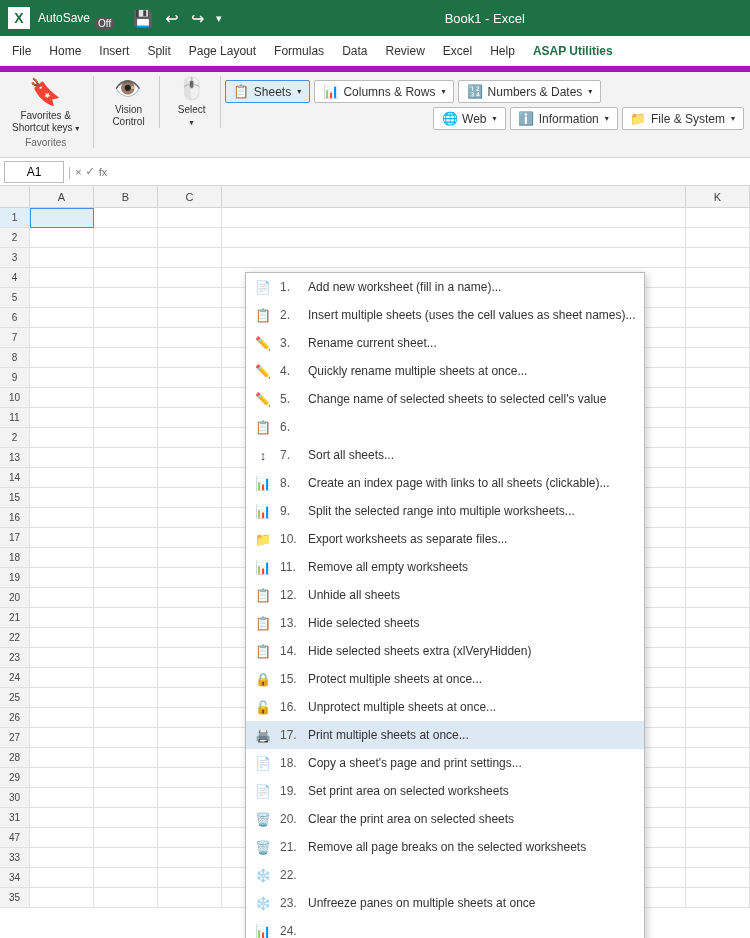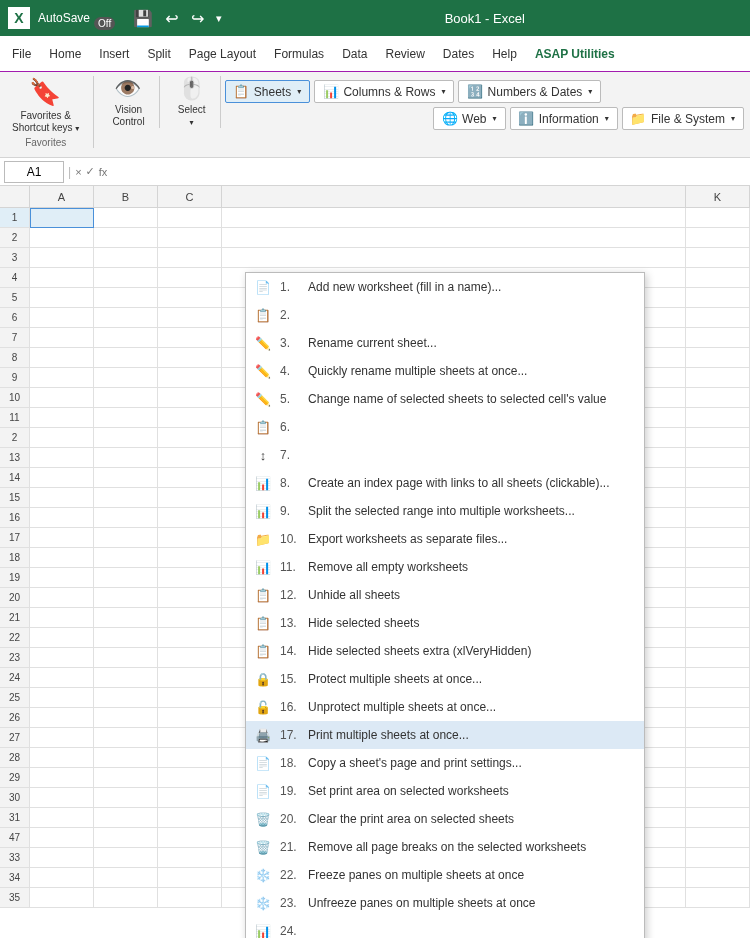--- a/index.html
+++ b/index.html
@@ -32,21 +32,21 @@
     }
     .titlebar-title { flex: 1; text-align: center; font-size: 13px; }
     .titlebar-save-icon { font-size: 16px; margin: 0 6px; cursor: pointer; }
 
     
     .menubar {
       background: #fff;
       height: 36px;
       display: flex;
       align-items: center;
-      border-bottom: 1px solid #a21caf;
+      border-bottom: 6px solid #a21caf;
       padding: 0 4px;
       gap: 2px;
     }
     .menu-item {
       padding: 4px 8px;
       cursor: pointer;
       font-size: 12px;
       color: #333;
       border-radius: 2px;
     }
@@ -233,21 +233,21 @@
 
 <div class="menubar">
   <div class="menu-item">File</div>
   <div class="menu-item">Home</div>
   <div class="menu-item">Insert</div>
   <div class="menu-item">Split</div>
   <div class="menu-item">Page Layout</div>
   <div class="menu-item">Formulas</div>
   <div class="menu-item">Data</div>
   <div class="menu-item">Review</div>
-  <div class="menu-item">Dates</div>
+  <div class="menu-item">Excel</div>
   <div class="menu-item">Help</div>
   <div class="menu-item asap">ASAP Utilities</div>
 </div>
 
 <div class="ribbon">
 
   <div class="ribbon-group" style="border-right:1px solid #ccc;">
     <div class="ribbon-buttons-row">
       <div class="ribbon-btn">
         <span class="btn-icon" style="font-size:26px;color:#d46f1e;">🔖</span>
@@ -620,20 +620,21 @@
   <div class="dropdown-menu">
     <div id="menu-items-container">
         <div class="dropdown-item">
     <span class="item-icon">📄</span>
     <span class="item-num">1.</span>
     <span class="item-text">Add new worksheet (fill in a name)...</span>
   </div>
         <div class="dropdown-item">
     <span class="item-icon">📋</span>
     <span class="item-num">2.</span>
+    <span class="item-text">Insert multiple sheets (uses the cell values as sheet names)...</span>
   </div>
         <div class="dropdown-item">
     <span class="item-icon">✏️</span>
     <span class="item-num">3.</span>
     <span class="item-text">Rename current sheet...</span>
   </div>
         <div class="dropdown-item">
     <span class="item-icon">✏️</span>
     <span class="item-num">4.</span>
     <span class="item-text">Quickly rename multiple sheets at once...</span>
@@ -643,20 +644,21 @@
     <span class="item-num">5.</span>
     <span class="item-text">Change name of selected sheets to selected cell's value</span>
   </div>
         <div class="dropdown-item">
     <span class="item-icon">📋</span>
     <span class="item-num">6.</span>
   </div>
         <div class="dropdown-item">
     <span class="item-icon">↕</span>
     <span class="item-num">7.</span>
+    <span class="item-text">Sort all sheets...</span>
   </div>
         <div class="dropdown-item">
     <span class="item-icon">📊</span>
     <span class="item-num">8.</span>
     <span class="item-text">Create an index page with links to all sheets (clickable)...</span>
   </div>
         <div class="dropdown-item">
     <span class="item-icon">📊</span>
     <span class="item-num">9.</span>
     <span class="item-text">Split the selected range into multiple worksheets...</span>
@@ -717,21 +719,20 @@
     <span class="item-text">Clear the print area on selected sheets</span>
   </div>
         <div class="dropdown-item">
     <span class="item-icon">🗑️</span>
     <span class="item-num">21.</span>
     <span class="item-text">Remove all page breaks on the selected worksheets</span>
   </div>
         <div class="dropdown-item">
     <span class="item-icon">❄️</span>
     <span class="item-num">22.</span>
-    <span class="item-text">Freeze panes on multiple sheets at once</span>
   </div>
         <div class="dropdown-item">
     <span class="item-icon">❄️</span>
     <span class="item-num">23.</span>
     <span class="item-text">Unfreeze panes on multiple sheets at once</span>
   </div>
         <div class="dropdown-item">
     <span class="item-icon">📊</span>
     <span class="item-num">24.</span>
   </div>

